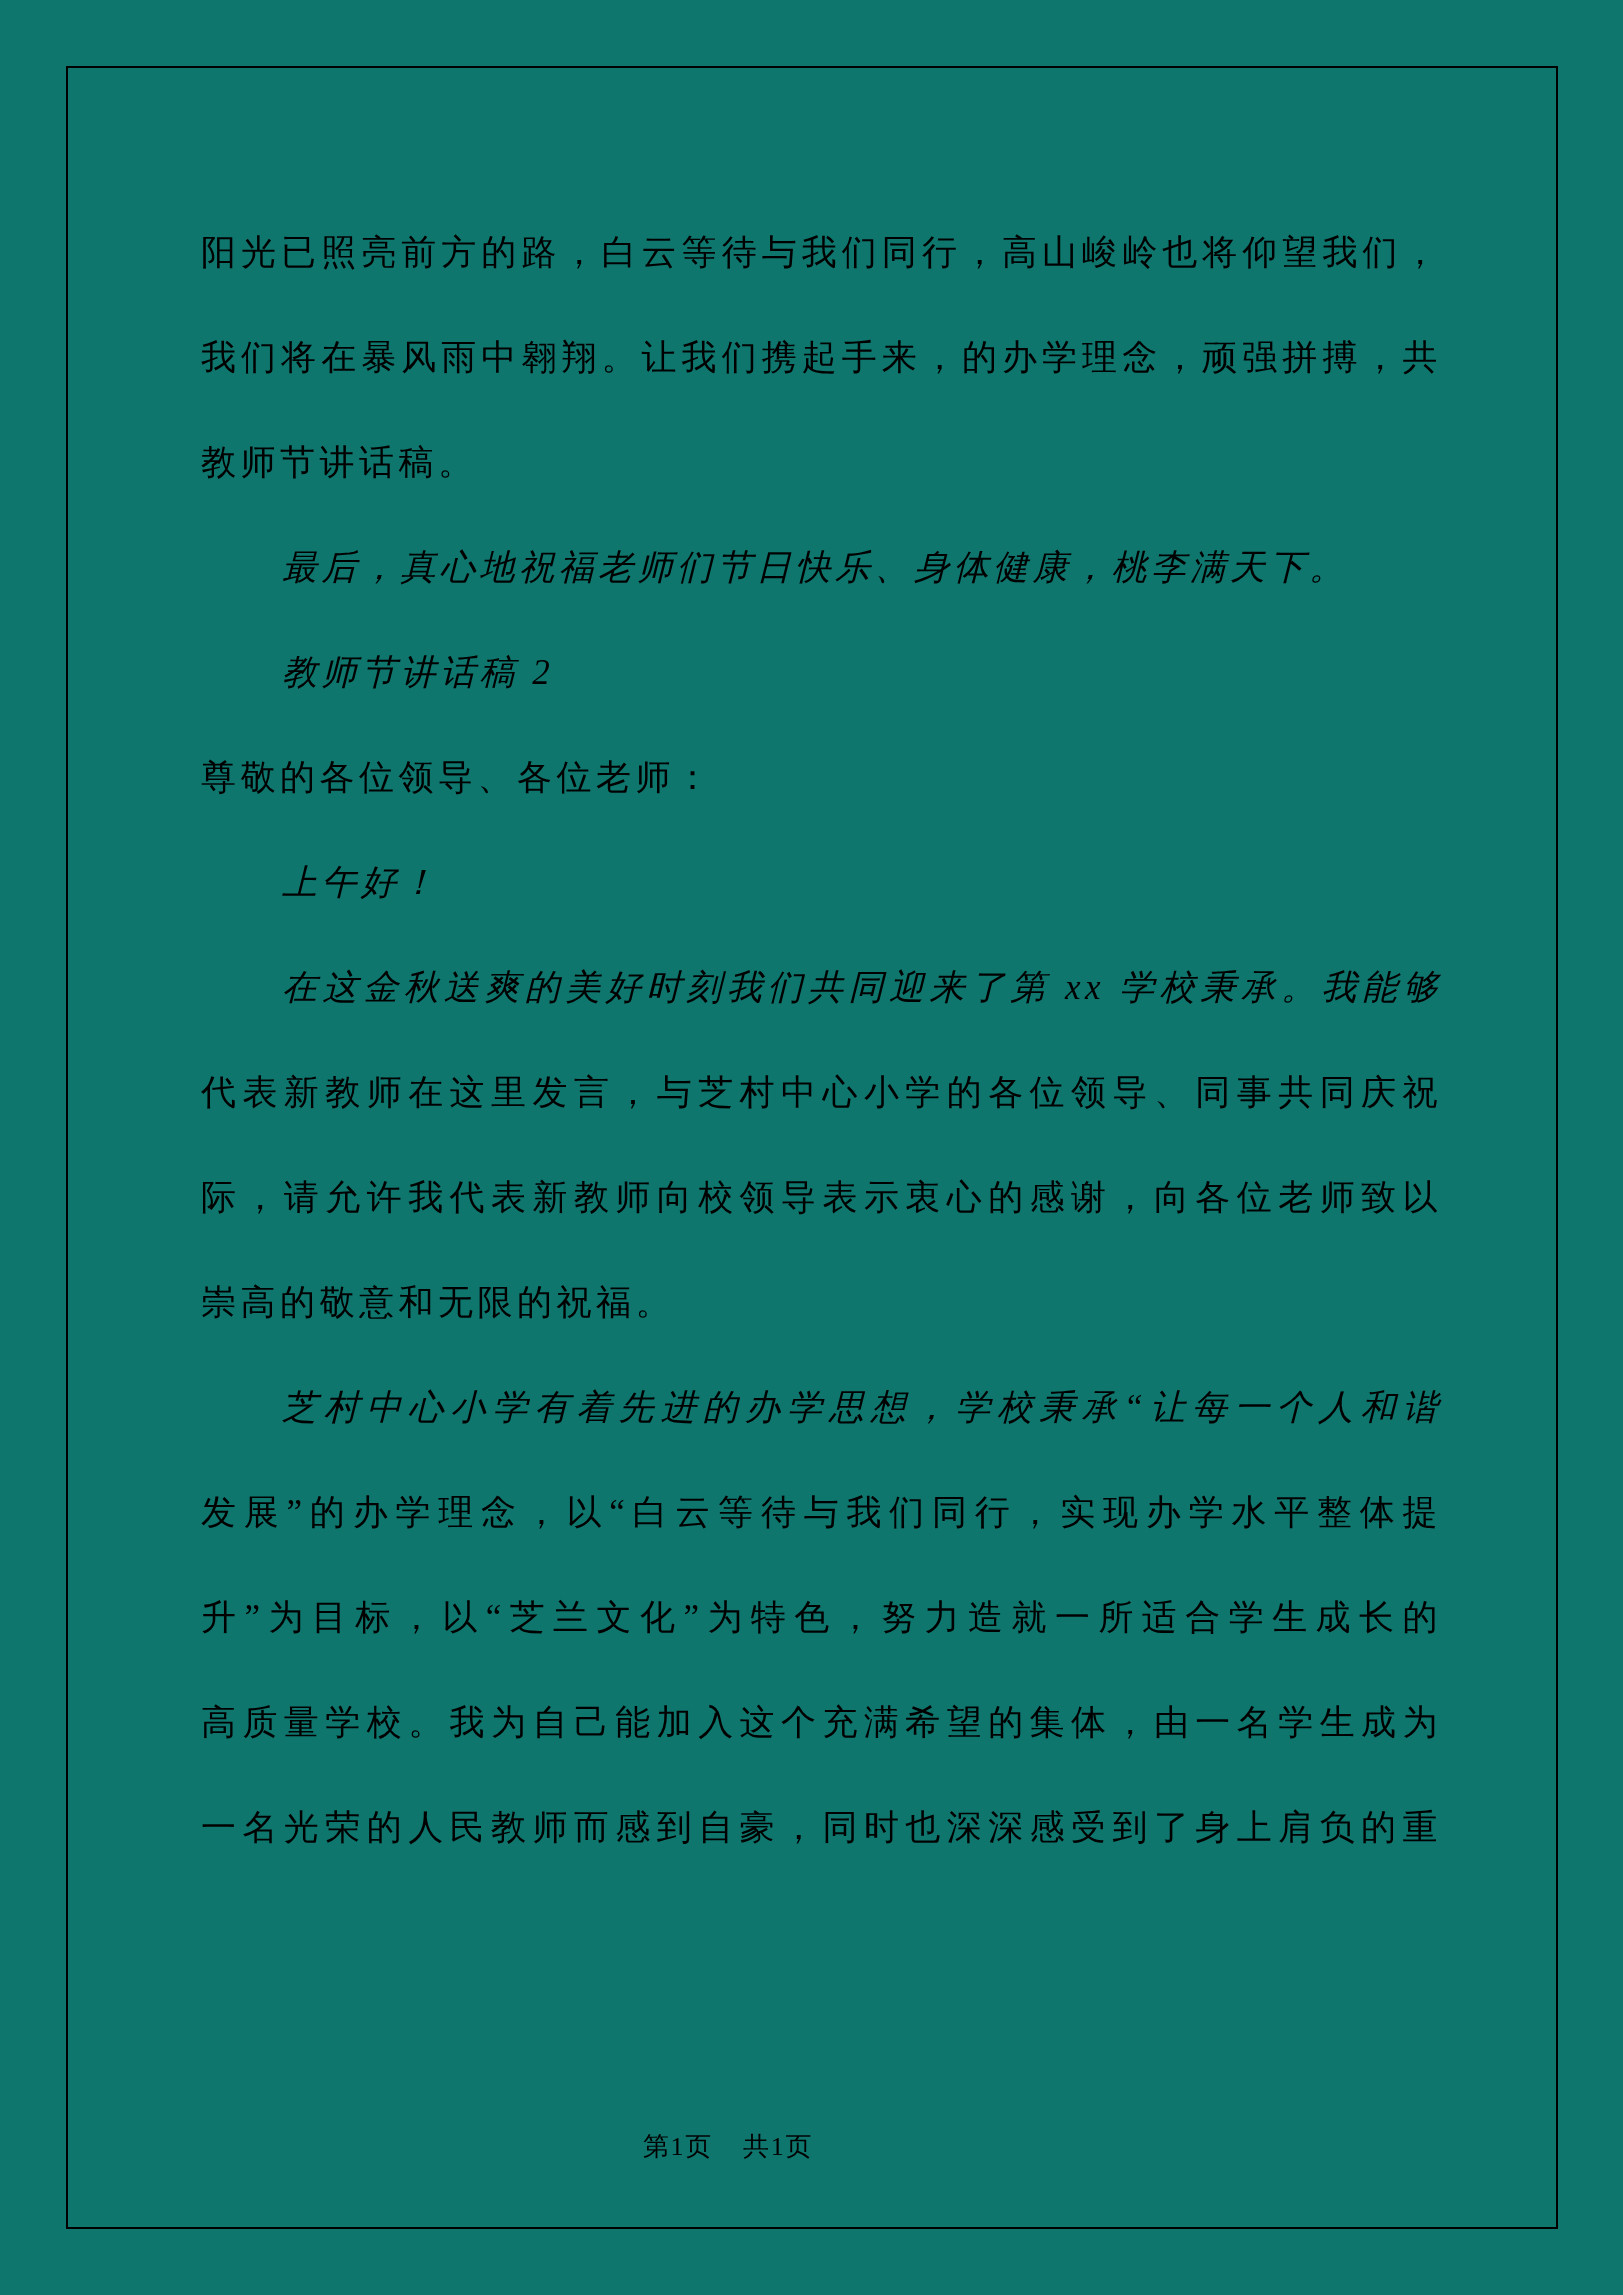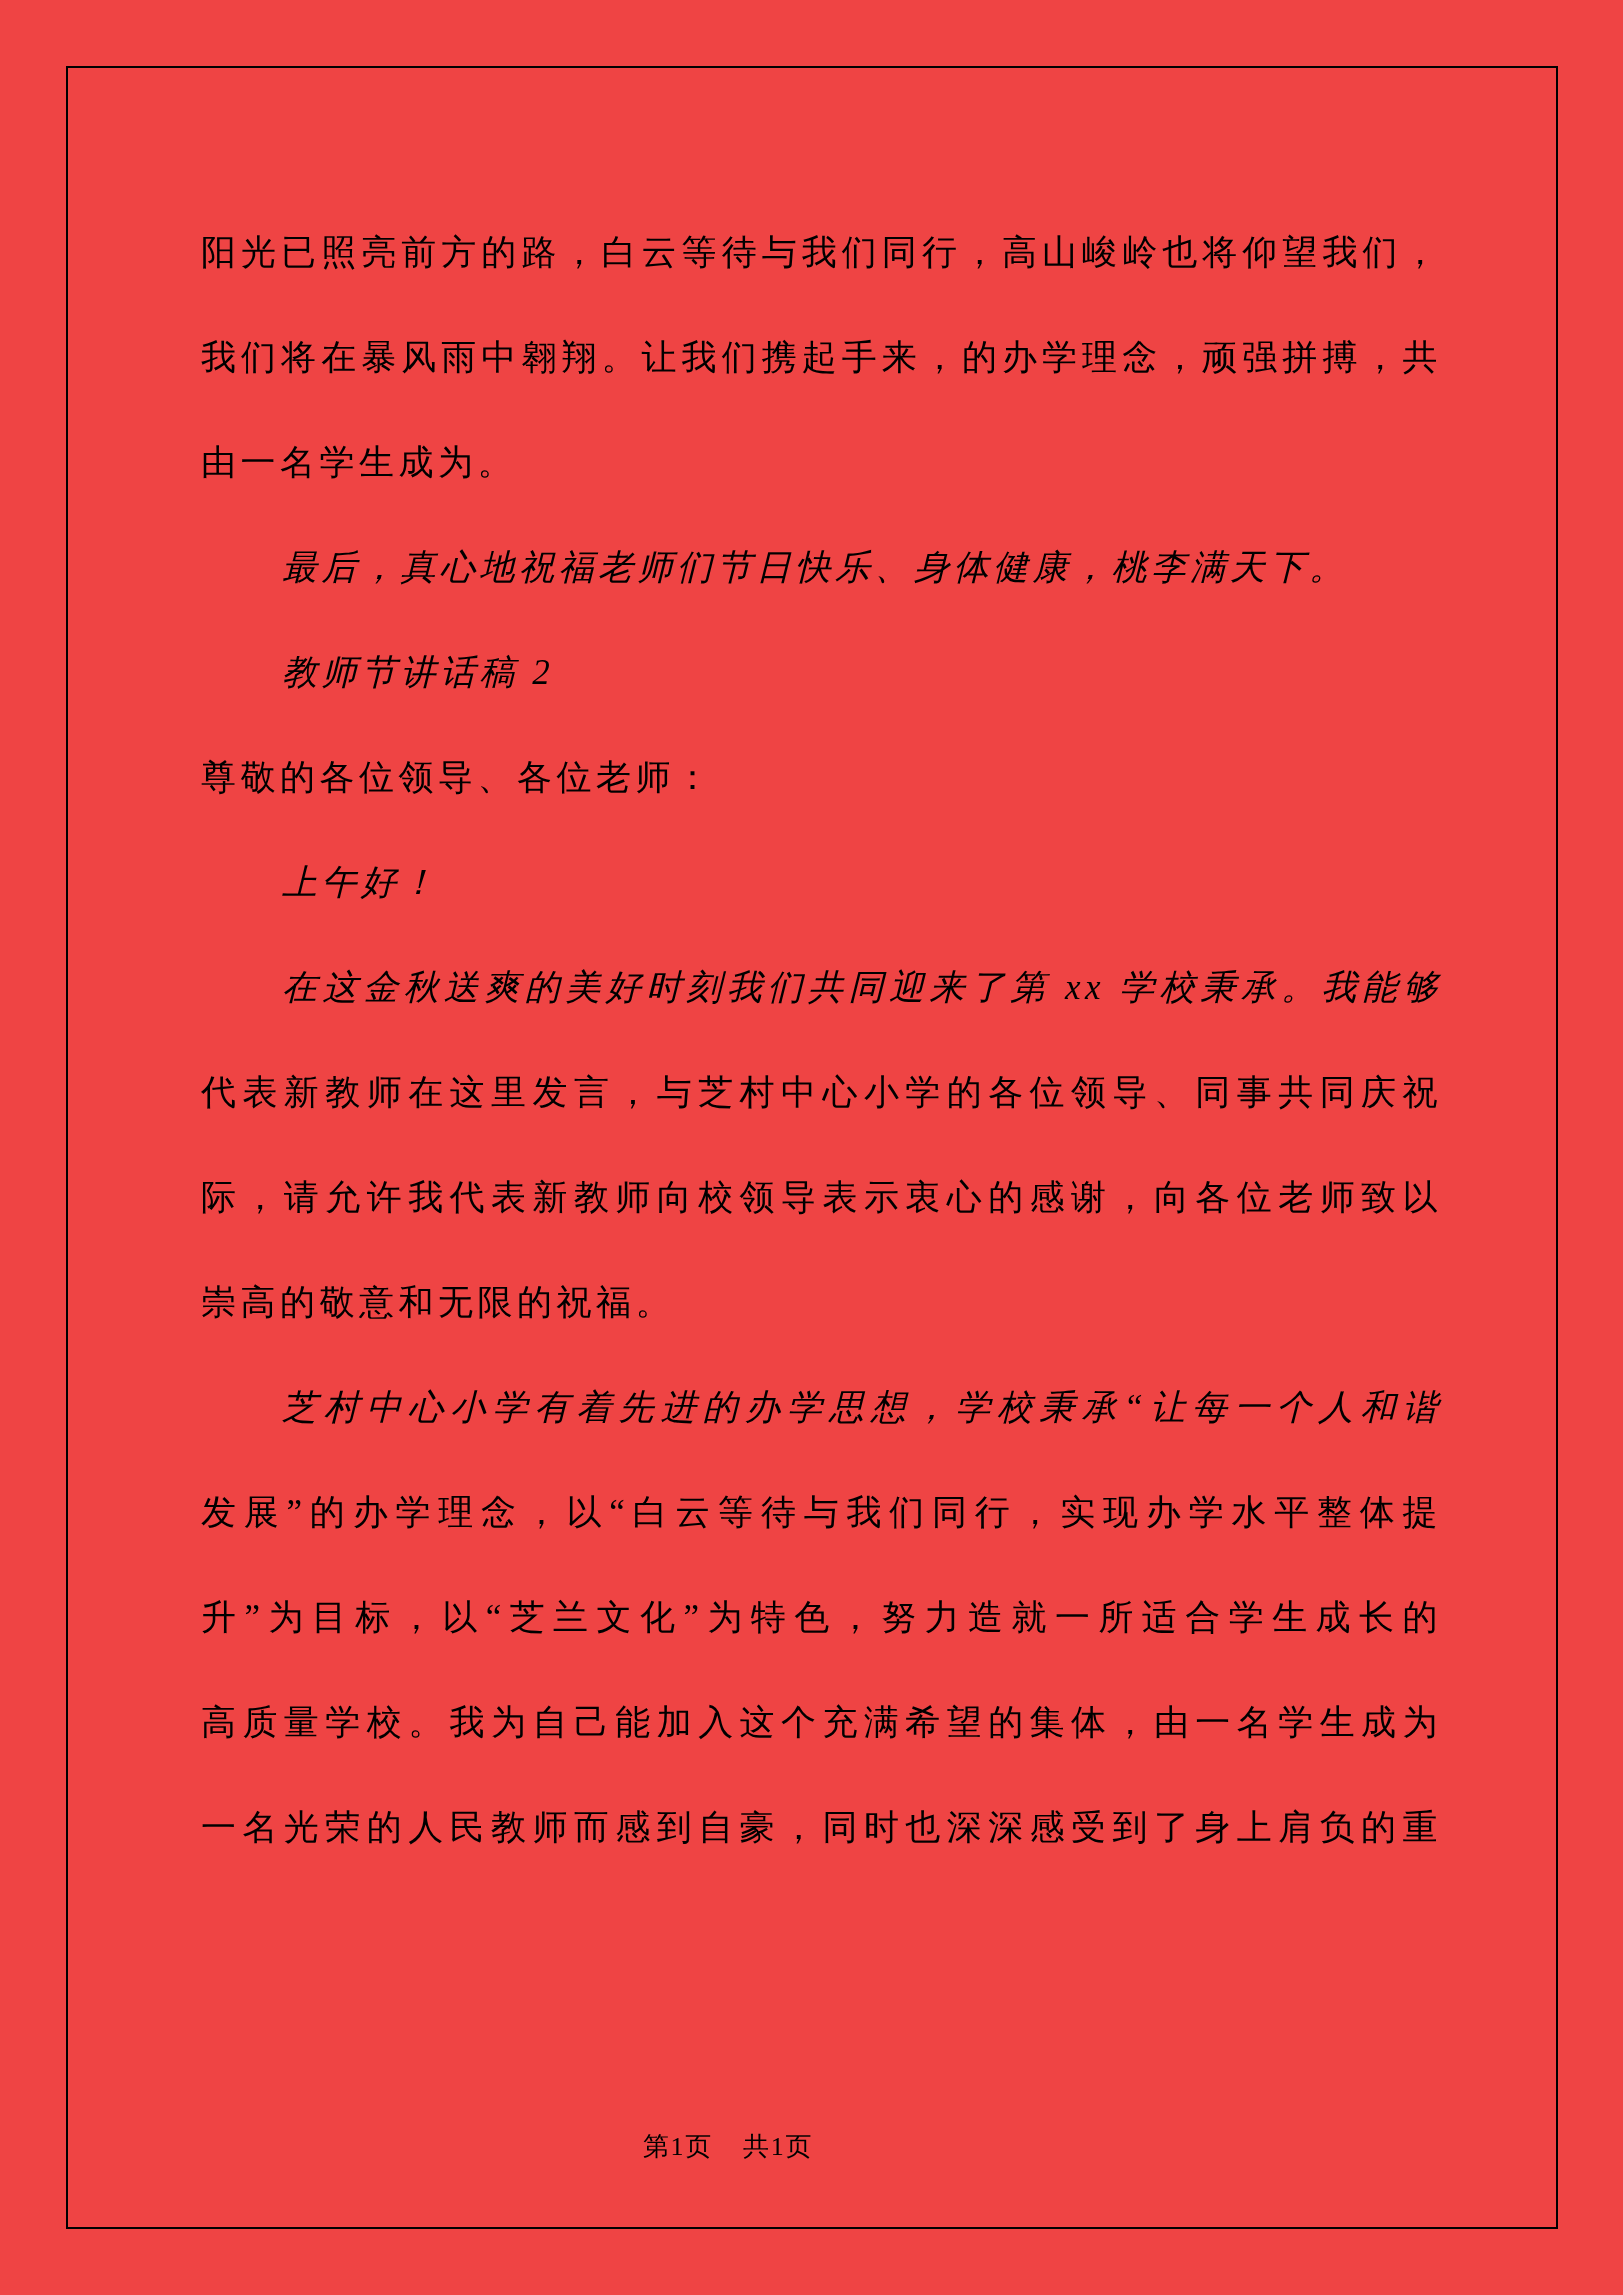--- a/index.html
+++ b/index.html
@@ -4,21 +4,21 @@
 <style>
   html, body {
     margin: 0;
     padding: 0;
     background: #ffffff;
   }
   .page {
     position: relative;
     width: 1623px;
     height: 2295px;
-    background: #ef4444;
+    background: #0f766e;
     color: #000000;
     font-family: "Liberation Serif", "DejaVu Serif", serif;
     overflow: hidden;
   }
   .page-border {
     position: absolute;
     left: 66px;
     top: 66px;
     width: 1492px;
     height: 2163px;
@@ -62,21 +62,21 @@
   }
 </style>
 </head>
 <body>
 
 <div class="page">
   <div class="page-border"></div>
   <div class="text-block" id="text-block">
       <div class="line justify">阳光已照亮前方的路，白云等待与我们同行，高山峻岭也将仰望我们，</div>
       <div class="line justify">我们将在暴风雨中翱翔。让我们携起手来，的办学理念，顽强拼搏，共</div>
-      <div class="line">由一名学生成为。</div>
+      <div class="line">教师节讲话稿。</div>
       <div class="line indent">最后，真心地祝福老师们节日快乐、身体健康，桃李满天下。</div>
       <div class="line indent">教师节讲话稿 2</div>
       <div class="line">尊敬的各位领导、各位老师：</div>
       <div class="line indent">上午好！</div>
       <div class="line justify indent">在这金秋送爽的美好时刻我们共同迎来了第 xx 学校秉承。我能够</div>
       <div class="line justify">代表新教师在这里发言，与芝村中心小学的各位领导、同事共同庆祝</div>
       <div class="line justify">际，请允许我代表新教师向校领导表示衷心的感谢，向各位老师致以</div>
       <div class="line">崇高的敬意和无限的祝福。</div>
       <div class="line justify indent">芝村中心小学有着先进的办学思想，学校秉承“让每一个人和谐</div>
       <div class="line justify">发展”的办学理念，以“白云等待与我们同行，实现办学水平整体提</div>

